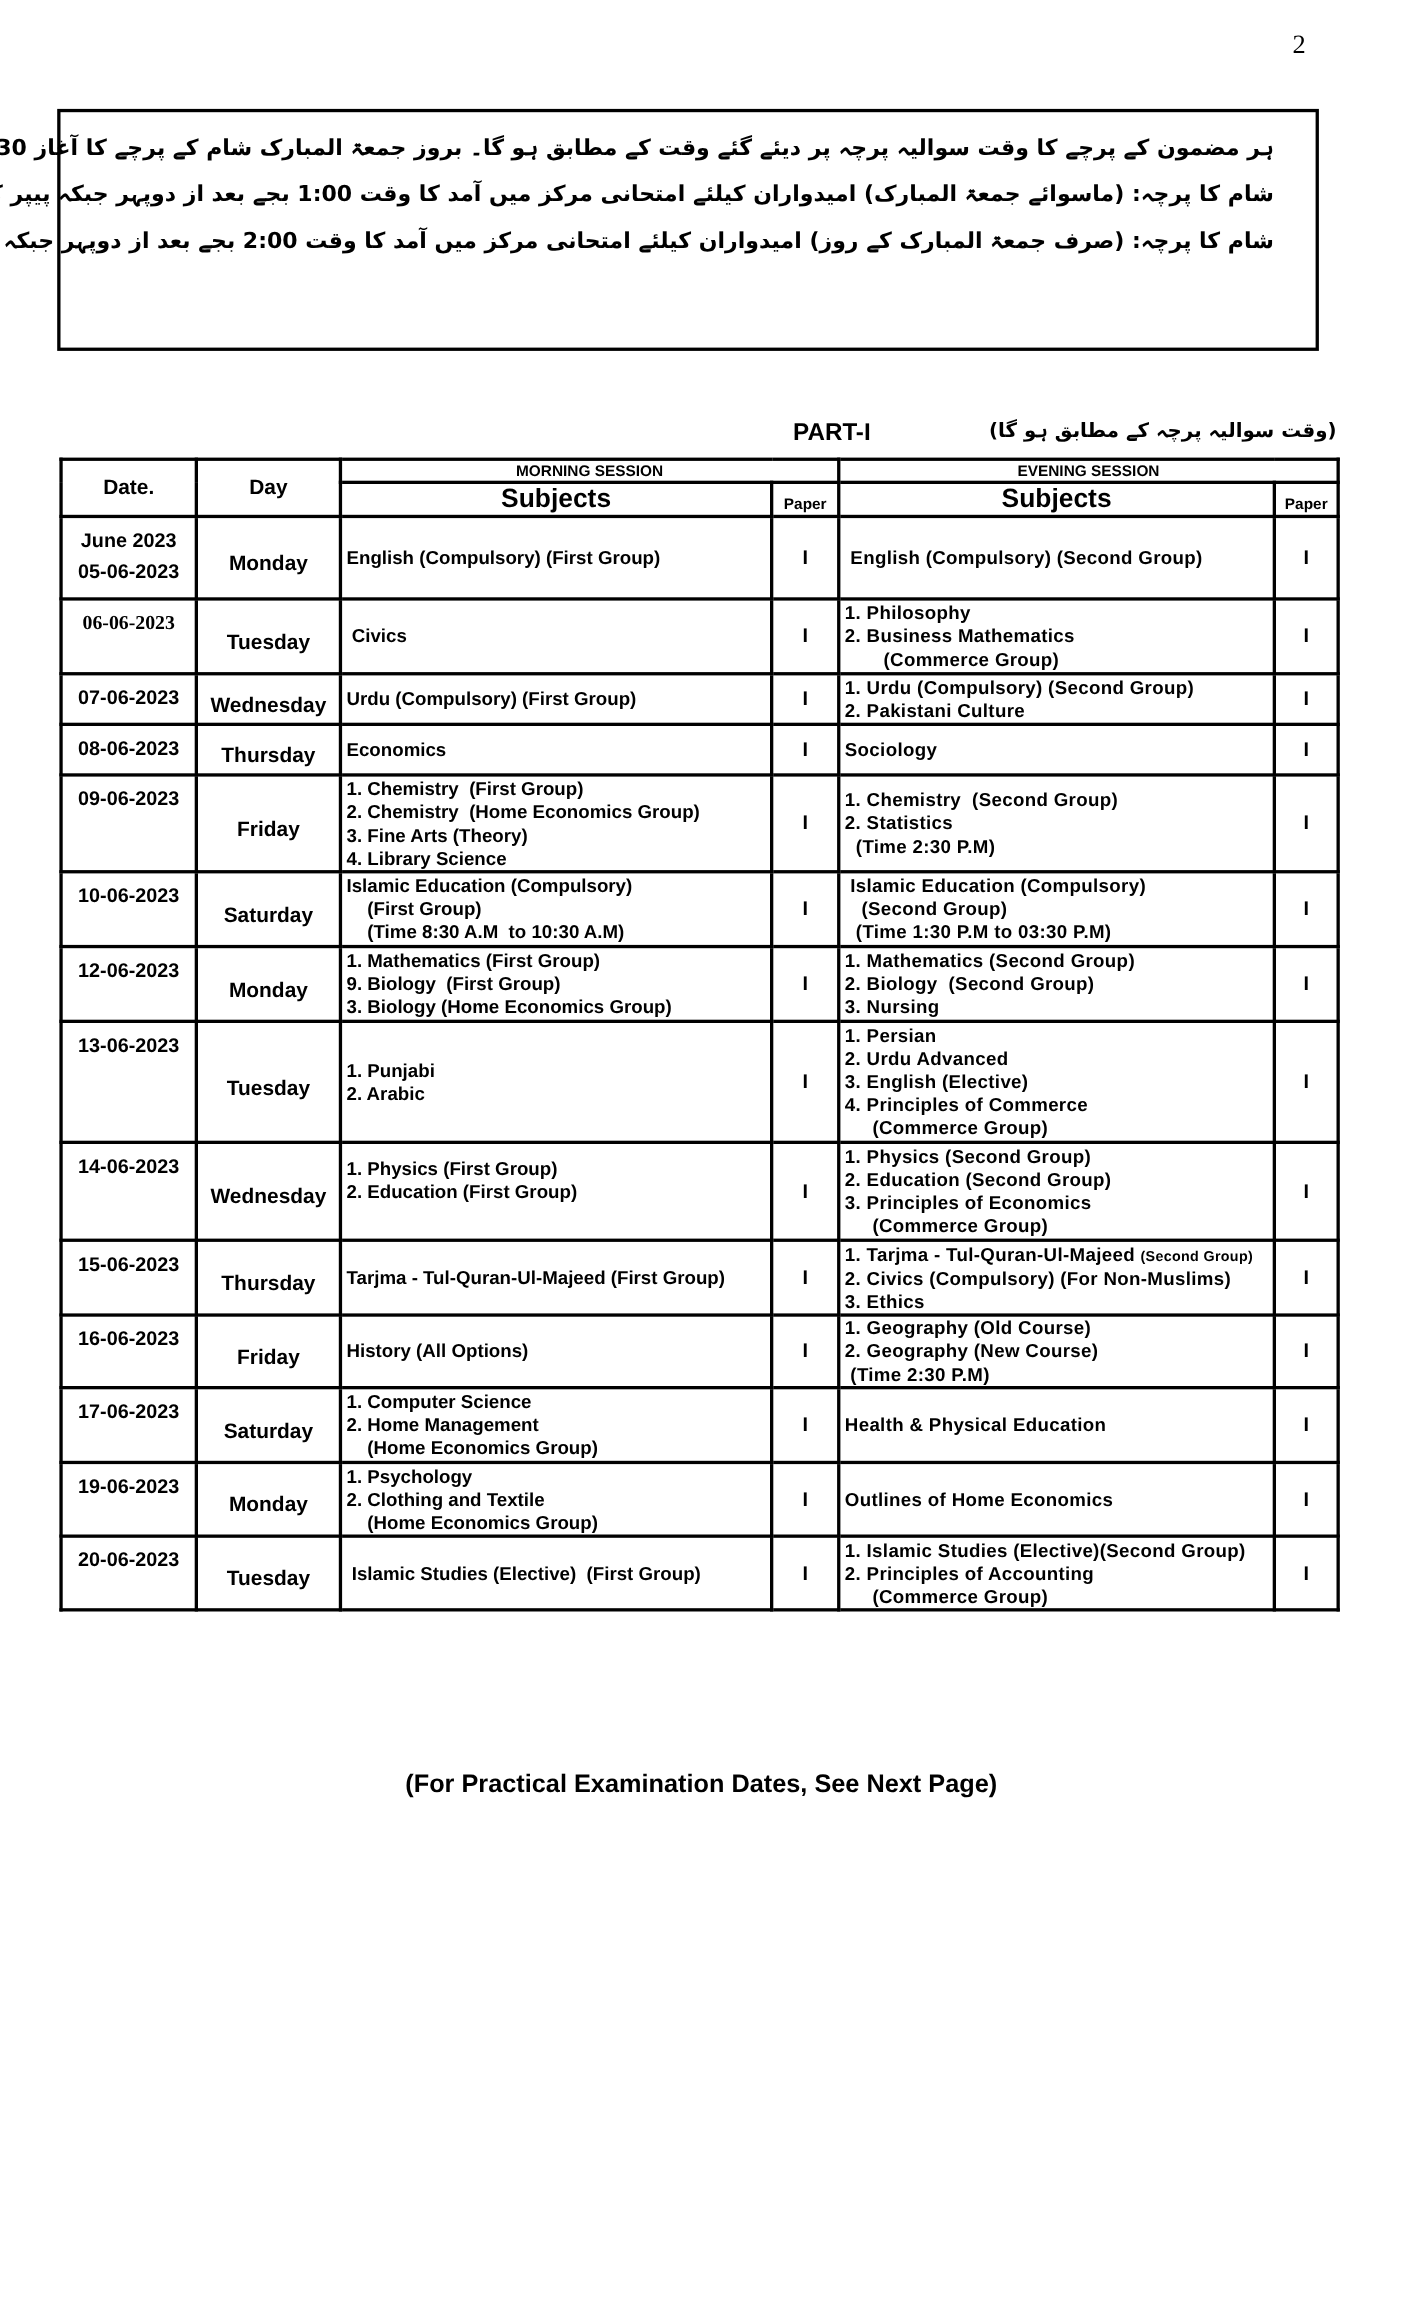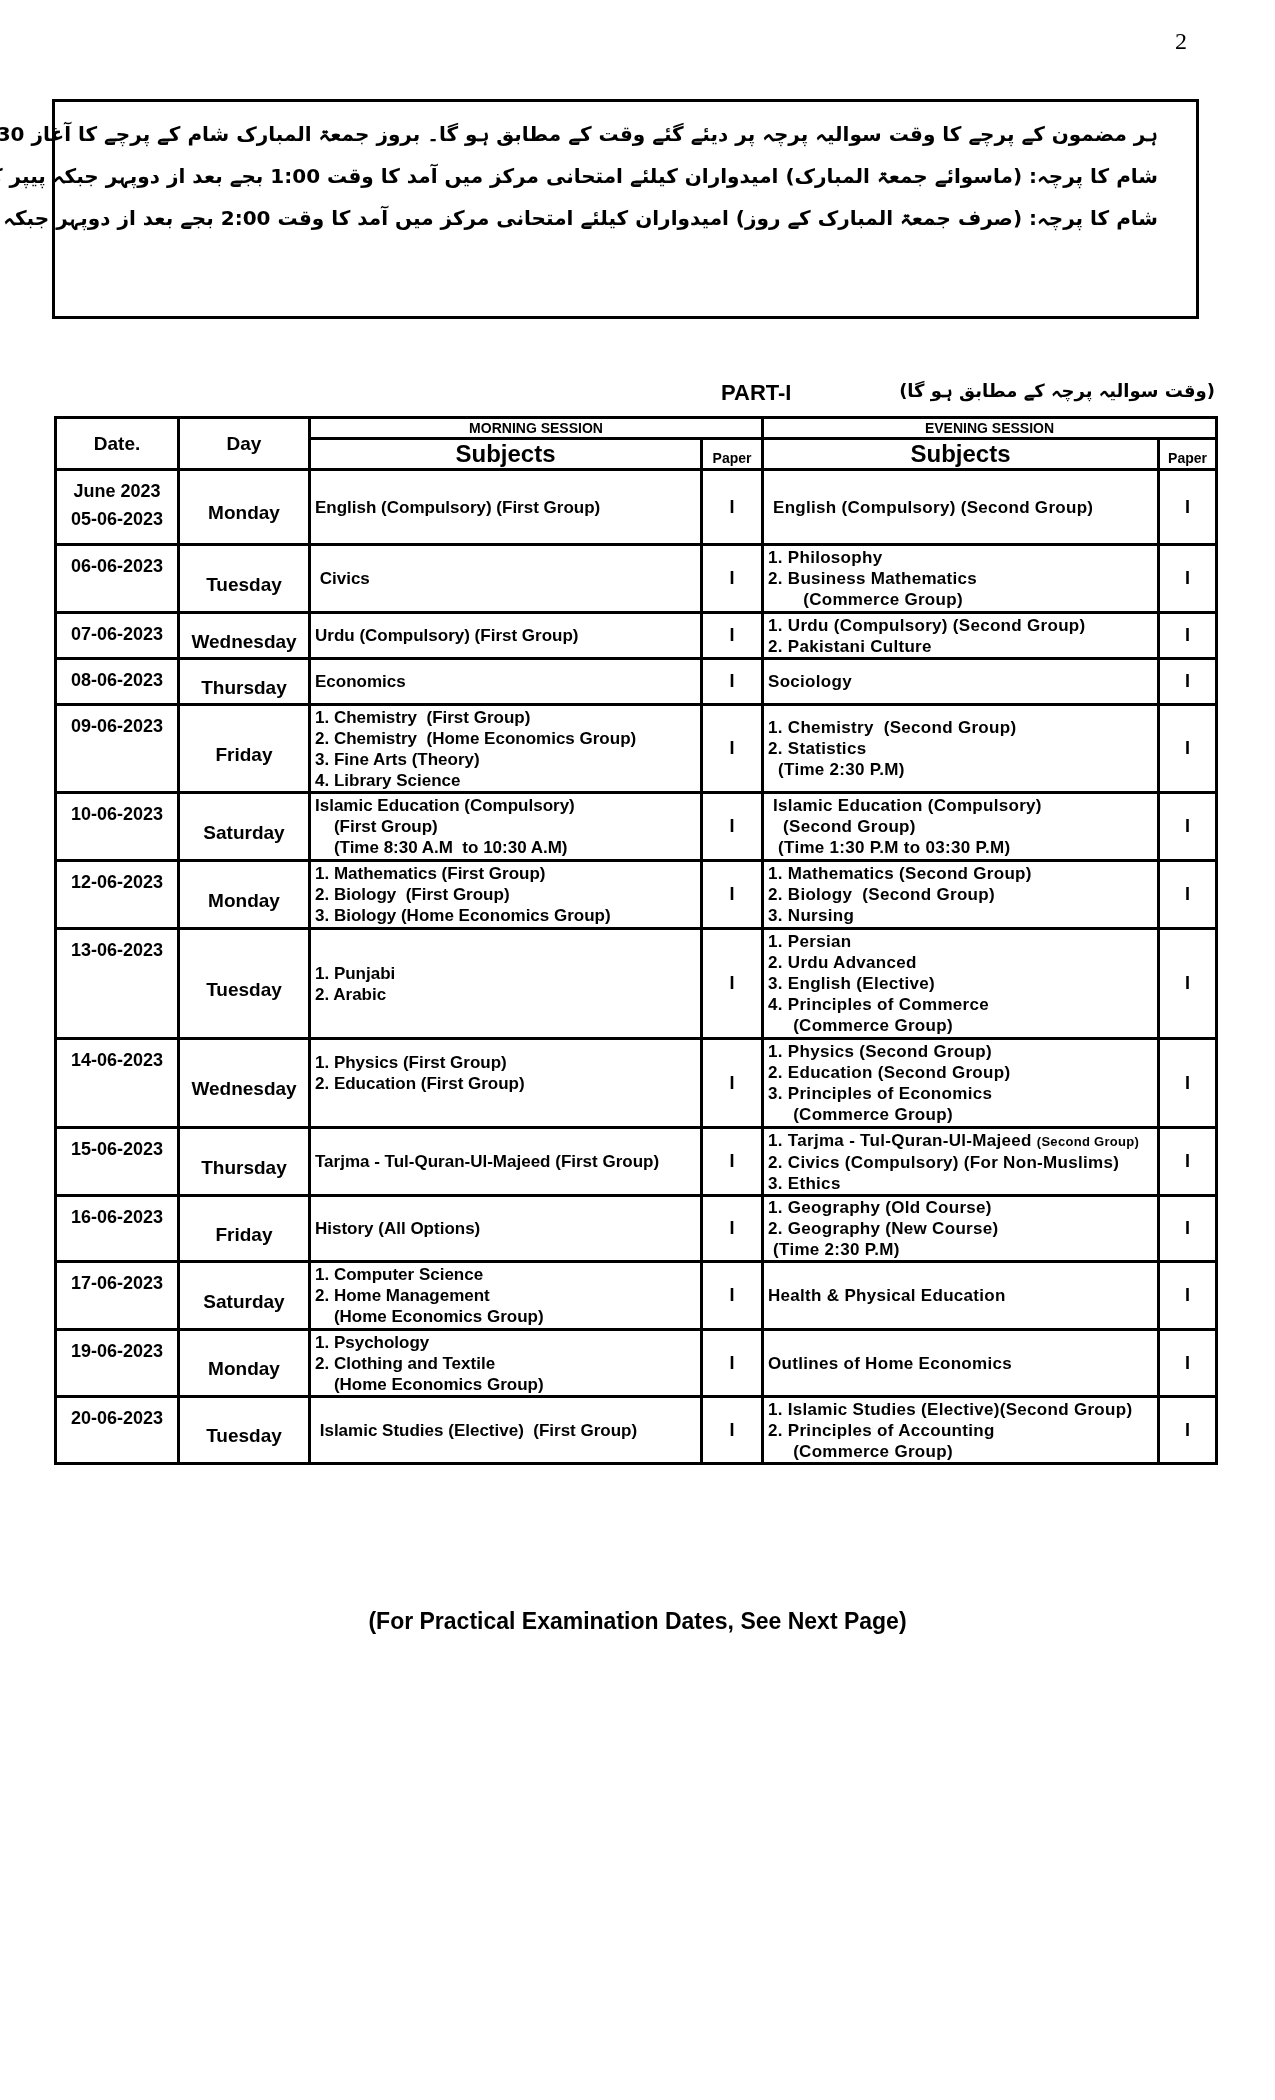--- a/index.html
+++ b/index.html
@@ -76,21 +76,21 @@
       <tr style="height: 75px;">
         <td class="date-cell" style="white-space: pre;">June 2023
 05-06-2023</td>
         <td class="day-cell">Monday</td>
         <td class="subj-cell">English (Compulsory) (First Group)</td>
         <td class="paper-cell">I</td>
         <td class="subj-cell esubj-cell"> English (Compulsory) (Second Group)</td>
         <td class="paper-cell">I</td>
       </tr>
       <tr style="height: 68px;">
-        <td class="date-cell" style="white-space: pre;">06-06-2023</td>
+        <td class="date-cell" style="white-space: pre; font-family: Liberation Serif, serif;">06-06-2023</td>
         <td class="day-cell">Tuesday</td>
         <td class="subj-cell"> Civics</td>
         <td class="paper-cell">I</td>
         <td class="subj-cell esubj-cell">1. Philosophy
 2. Business Mathematics
        (Commerce Group)</td>
         <td class="paper-cell">I</td>
       </tr>
       <tr style="height: 46px;">
         <td class="date-cell" style="white-space: pre;">07-06-2023</td>
@@ -131,21 +131,21 @@
         <td class="paper-cell">I</td>
         <td class="subj-cell esubj-cell"> Islamic Education (Compulsory)
    (Second Group)
   (Time 1:30 P.M to 03:30 P.M)</td>
         <td class="paper-cell">I</td>
       </tr>
       <tr style="height: 68px;">
         <td class="date-cell" style="white-space: pre;">12-06-2023</td>
         <td class="day-cell">Monday</td>
         <td class="subj-cell">1. Mathematics (First Group)
-2. Biology  (First Group)
+9. Biology  (First Group)
 3. Biology (Home Economics Group)</td>
         <td class="paper-cell">I</td>
         <td class="subj-cell esubj-cell">1. Mathematics (Second Group)
 2. Biology  (Second Group)
 3. Nursing</td>
         <td class="paper-cell">I</td>
       </tr>
       <tr style="height: 110px;">
         <td class="date-cell" style="white-space: pre;">13-06-2023</td>
         <td class="day-cell">Tuesday</td>

